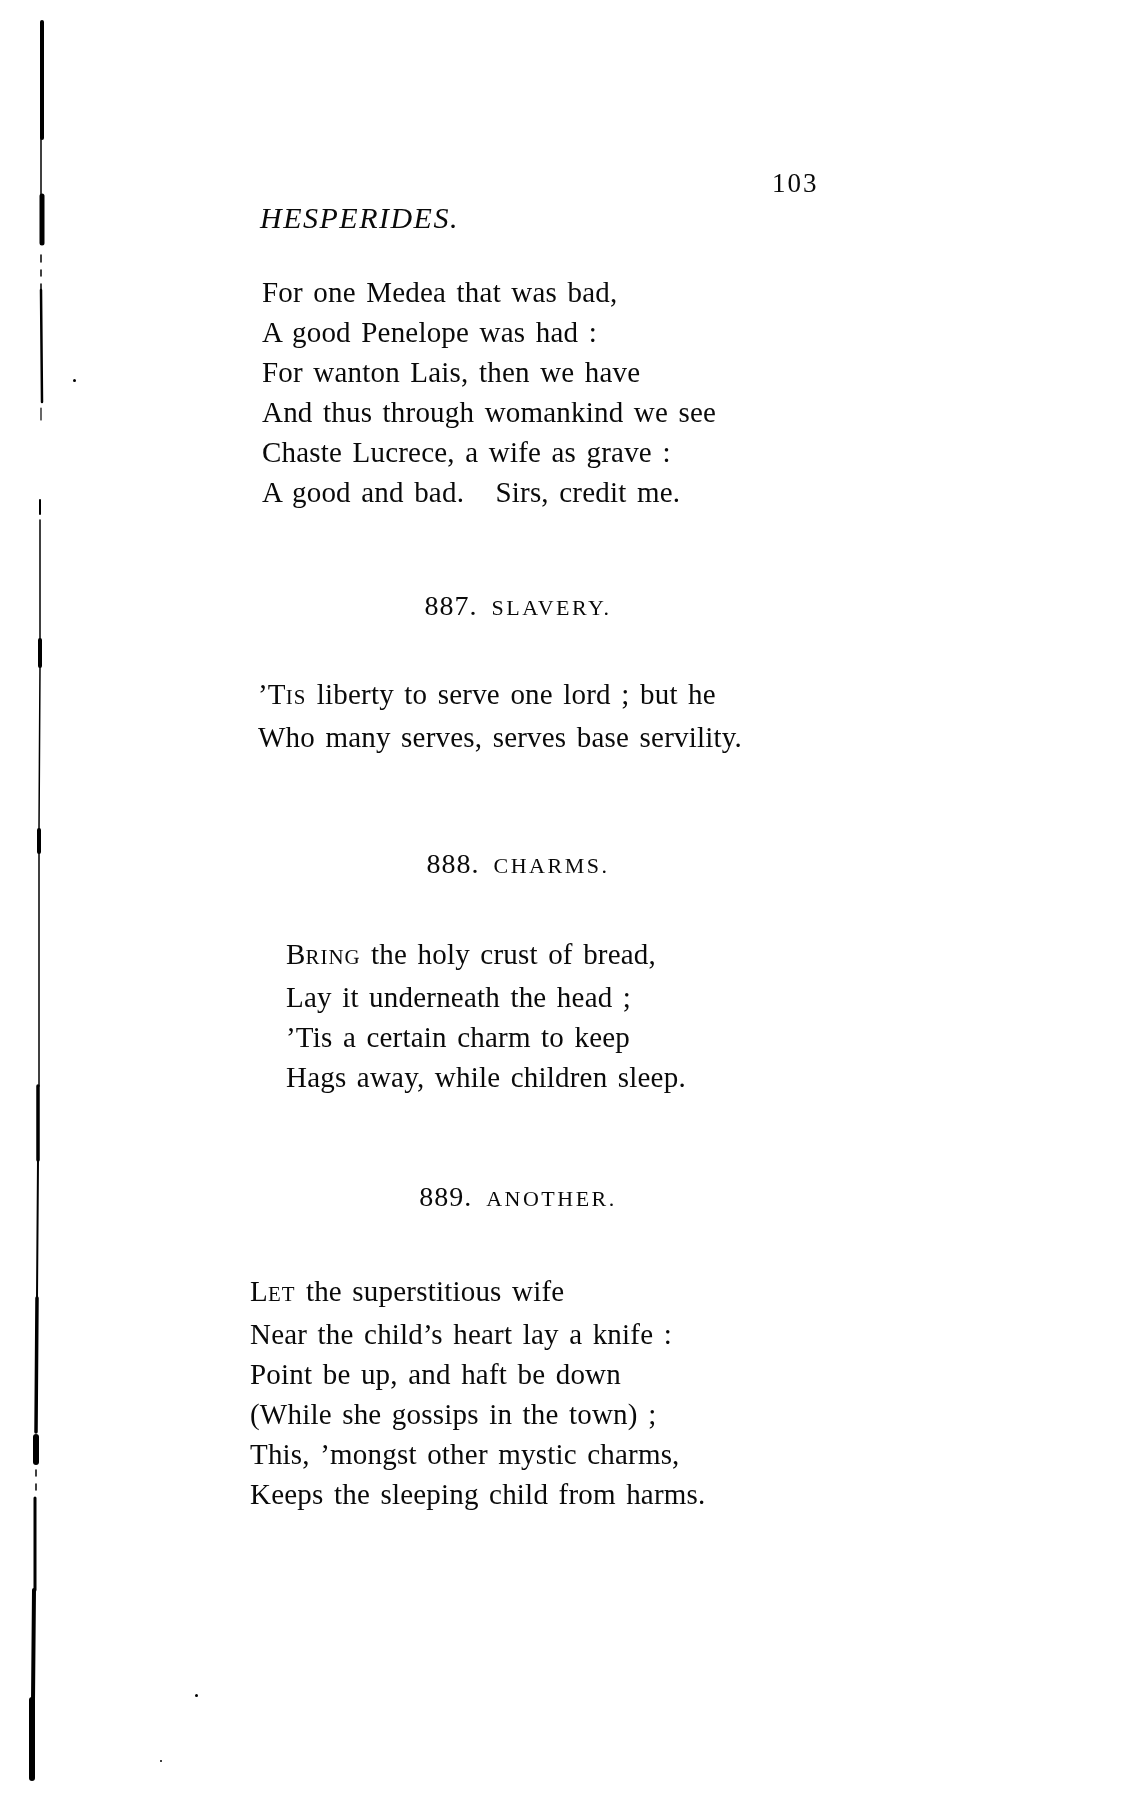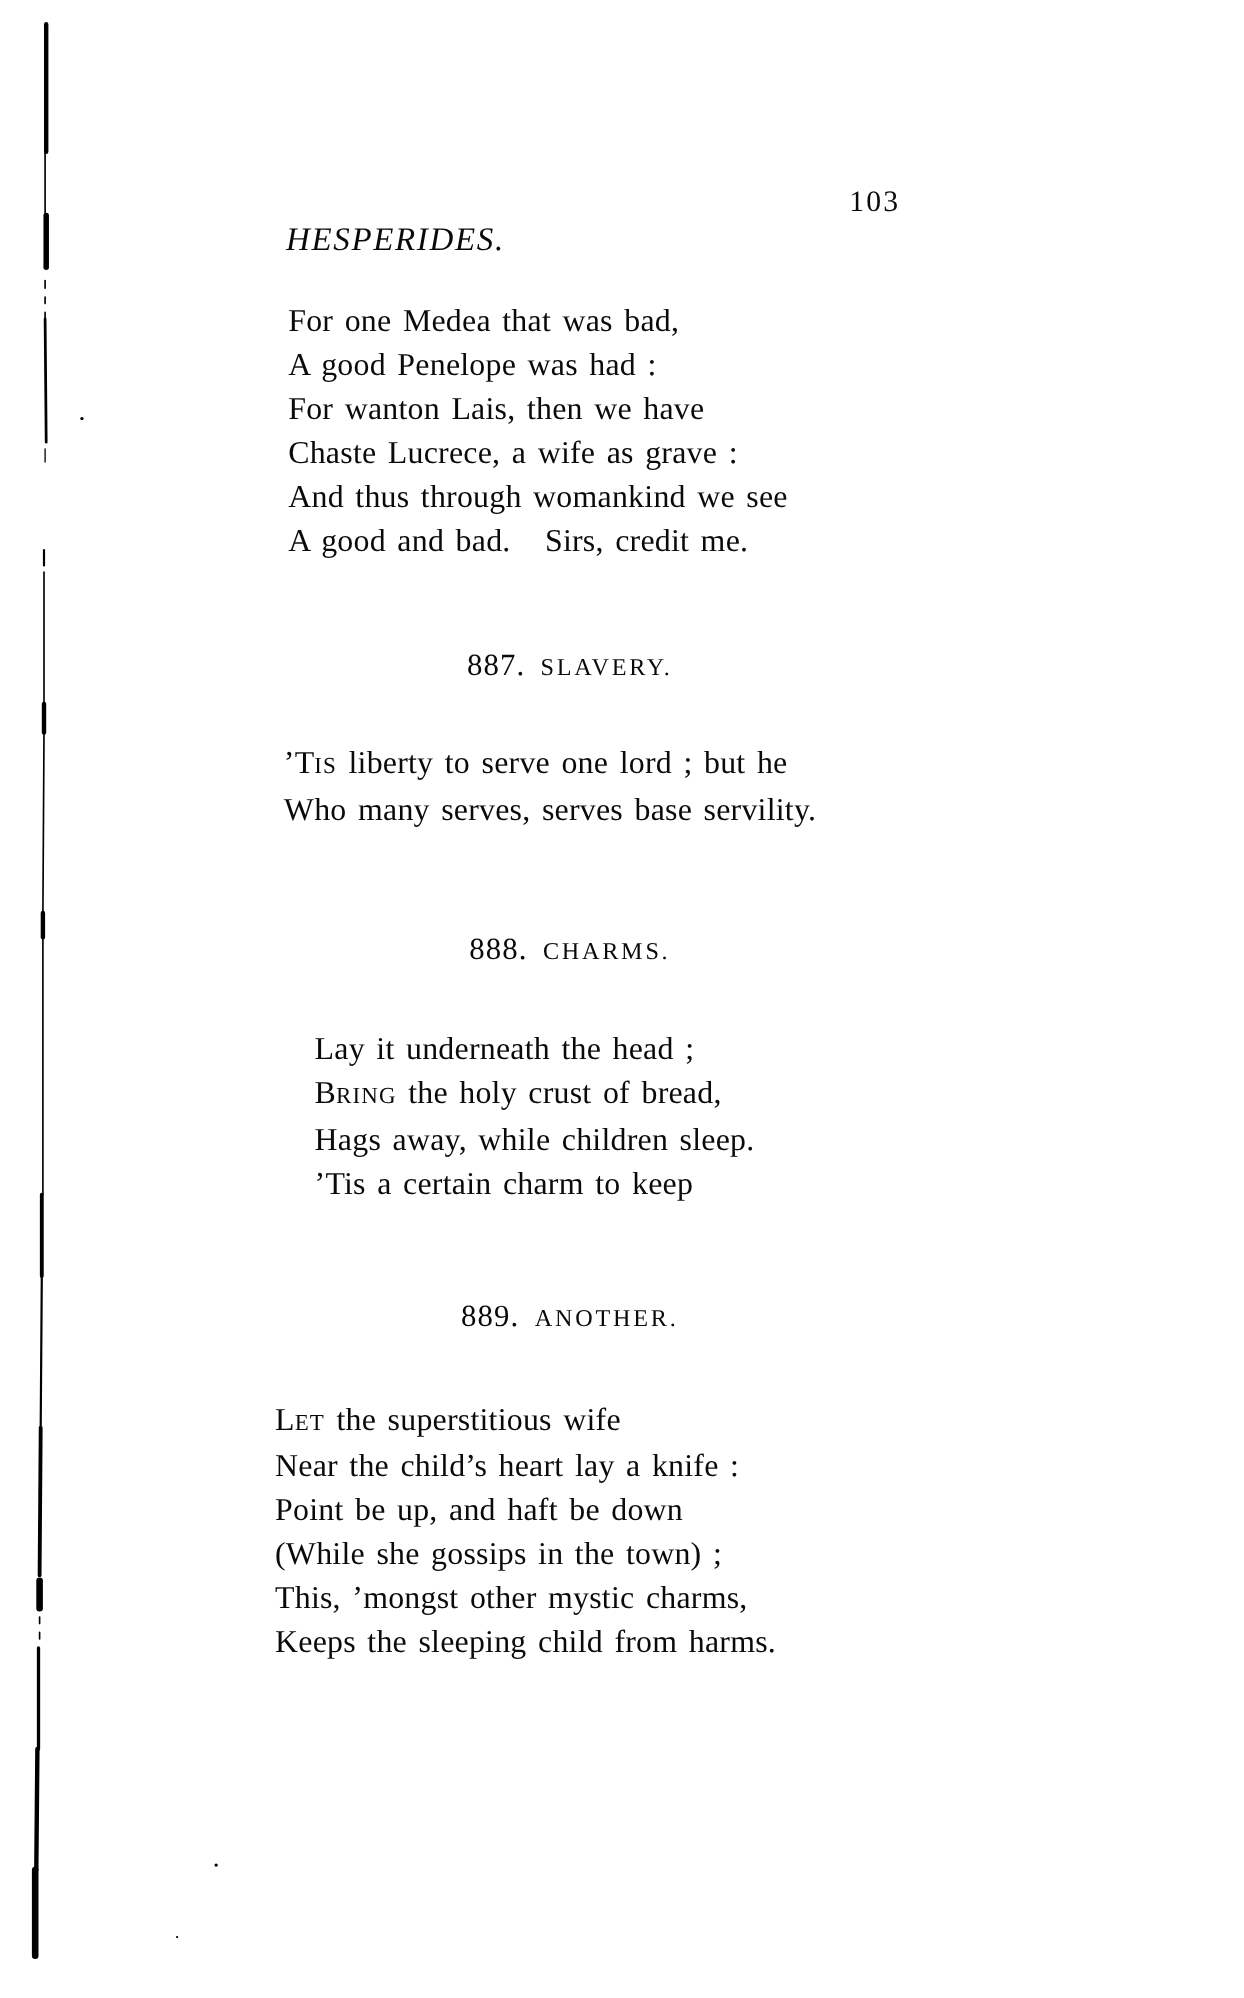--- a/index.html
+++ b/index.html
@@ -111,41 +111,41 @@
 
   <div class="running-head">
     <span>HESPERIDES.</span>
   </div>
   <div class="page-number">103</div>
 
   <div class="stanza" style="top:233px;left:262px">
     <div class="line">For one Medea that was bad,</div>
     <div class="line">A good Penelope was had :</div>
     <div class="line">For wanton Lais, then we have</div>
+    <div class="line">And thus through womankind we see</div>
     <div class="line">Chaste Lucrece, a wife as grave :</div>
-    <div class="line">And thus through womankind we see</div>
     <div class="line">A good and bad.   Sirs, credit me.</div>
   </div>
 
   <div class="poem-heading" style="top:572px">
     <span class="num">887.</span><span class="ttl">SLAVERY.</span>
   </div>
   <div class="stanza" style="top:635px;left:258px">
     <div class="line"><span>’T</span><span class="sc">IS</span><span> liberty to serve one lord ; but he</span></div>
     <div class="line">Who many serves, serves base servility.</div>
   </div>
 
   <div class="poem-heading" style="top:830px">
     <span class="num">888.</span><span class="ttl">CHARMS.</span>
   </div>
   <div class="stanza" style="top:895px;left:286px">
+    <div class="line"><span>B</span><span class="sc">RING</span><span> the holy crust of bread,</span></div>
     <div class="line">Lay it underneath the head ;</div>
-    <div class="line"><span>B</span><span class="sc">RING</span><span> the holy crust of bread,</span></div>
+    <div class="line">’Tis a certain charm to keep</div>
     <div class="line">Hags away, while children sleep.</div>
-    <div class="line">’Tis a certain charm to keep</div>
   </div>
 
   <div class="poem-heading" style="top:1163px">
     <span class="num">889.</span><span class="ttl">ANOTHER.</span>
   </div>
   <div class="stanza" style="top:1232px;left:250px">
     <div class="line"><span>L</span><span class="sc">ET</span><span> the superstitious wife</span></div>
     <div class="line">Near the child’s heart lay a knife :</div>
     <div class="line">Point be up, and haft be down</div>
     <div class="line">(While she gossips in the town) ;</div>

